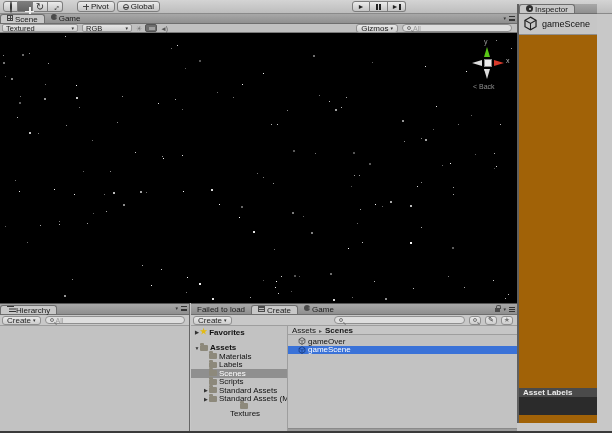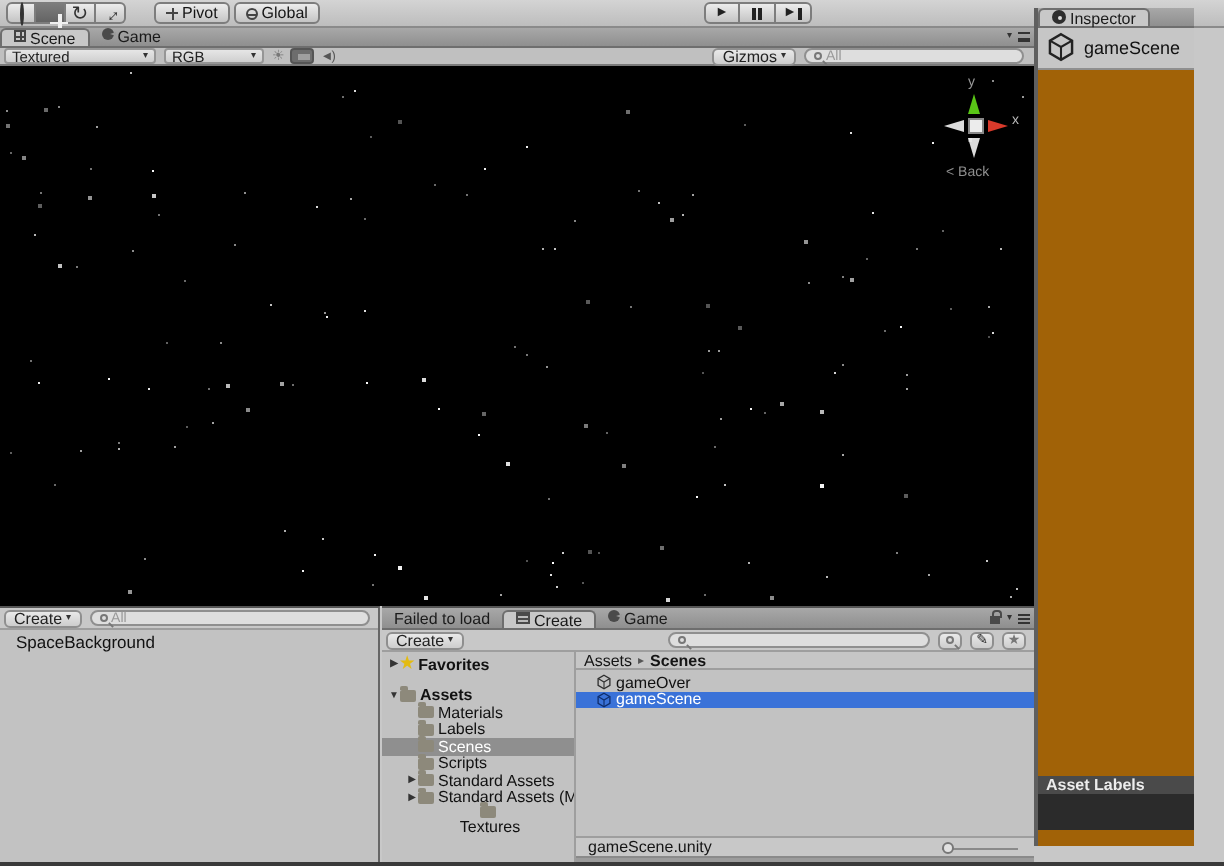--- a/index.html
+++ b/index.html
@@ -401,32 +401,41 @@
         <span class="star" style="left: 291.8px; top: 178.5px; opacity: 0.48; width: 2px; height: 2px;"></span>
         <span class="star" style="left: 315.2px; top: 120.4px; opacity: 0.46;"></span>
         <span class="star" style="left: 29.4px; top: 20.2px; opacity: 0.53;"></span>
         <span class="star" style="left: 290.9px; top: 257.9px; opacity: 0.34;"></span>
         <span class="star" style="left: 141.7px; top: 231.7px; opacity: 0.68;"></span>
         <span class="star" style="left: 447.8px; top: 242.7px; opacity: 0.5;"></span>
       </div>
   </div>
 
   <div class="hierarchy-panel">
+    <div class="tabbar" style="height:11px">
+      <div class="tab active">
+        <span class="ic-hierarchy"></span>
+        <span>Hierarchy</span>
+      </div>
+      <div class="corner-icons">
+        <span class="caret">▾</span>
+        <span class="ham"></span>
+      </div>
+    </div>
     <div class="panel-toolbar">
       <div class="minibtn">
         <span>Create</span>
         <span class="dd-arrow">▾</span>
       </div>
       <div class="searchpill" style="flex:1;margin-right:2px">
         <span class="mag"></span>
         <span>All</span>
       </div>
     </div>
     <div class="hier-list">
-        <div class="hier-row">SpaceBackground</div>
       </div>
   </div>
 
   <div class="project-panel">
     <div class="tabbar" style="height:11px">
 
     <div class="tab">
           <span>Failed to load</span>
         </div>
         <div class="tab active">
@@ -529,27 +538,20 @@
             <div class="file-row selected" style="background: rgb(58, 114, 216);">
               <span style="display:inline-flex">
                 <svg width="8" height="8" viewBox="0 0 16 16">
                   <path d="M8 1.2 13.9 4.6 13.9 11.4 8 14.8 2.1 11.4 2.1 4.6Z" fill="none" stroke="#0e2d6b" stroke-width="1.3"></path>
                   <path d="M2.1 4.6 8 8 13.9 4.6 M8 8 V14.8" fill="none" stroke="#0e2d6b" stroke-width="1.1"></path>
                 </svg>
               </span>
               <span>gameScene</span>
             </div>
           </div>
-        <div class="statusbar">
-          <span class="unity-mini"></span>
-          <span>gameScene.unity</span>
-          <span class="slider">
-              <span class="knob"></span>
-            </span>
-        </div>
         <div class="resize-strip"></div>
       </div>
     </div>
   </div>
 
   <div class="inspector-panel">
     <div class="tabbar insp-tabbar">
       <div class="tab active">
         <span class="ic-inspector"></span>
         <span>Inspector</span>

